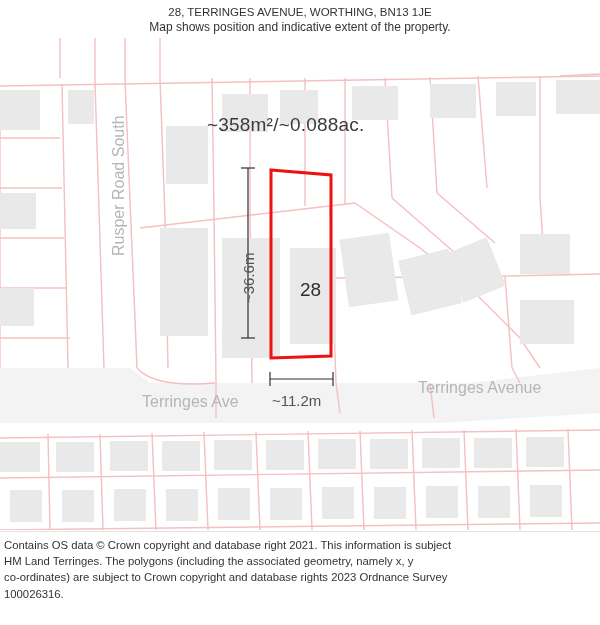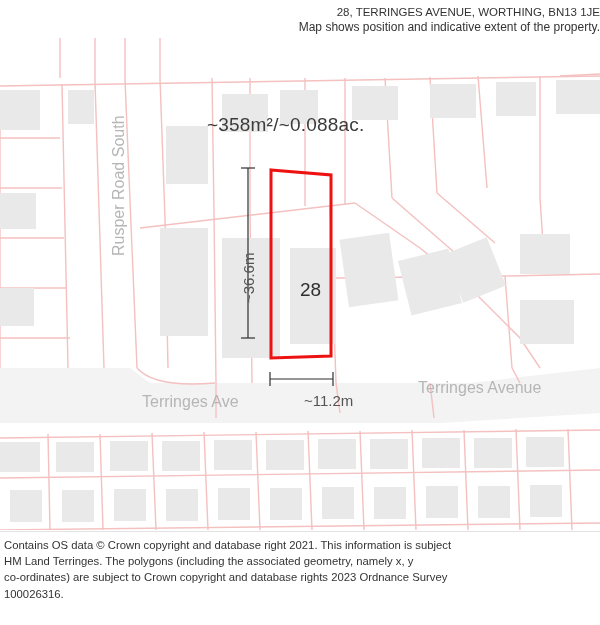--- a/index.html
+++ b/index.html
@@ -19,21 +19,21 @@
     width: 600px;
     height: 625px;
     position: relative;
   }
   
   .header {
     position: absolute;
     top: 0; left: 0;
     width: 600px;
     height: 38px;
-    text-align: right;
+    text-align: center;
     padding-top: 5px;
     box-sizing: border-box;
   }
   .header .title {
     font-size: 11.5px;
     color: #333;
     line-height: 15px;
   }
   .header .subtitle {
     font-size: 12px;
@@ -239,21 +239,21 @@
         <line x1="333" y1="334" x2="333" y2="348"></line>
       </g>
     </svg>
 
     <div class="lbl lbl-area" style="left:207px; top:76px;">~358m²/~0.088ac.</div>
 
     <div class="lbl lbl-house" style="left:300px; top:241px;">28</div>
 
     <div class="lbl lbl-rot" style="left:240px; top:265px; font-size:15px;">~36.6m</div>
 
-    <div class="lbl" style="left:272px; top:354px; font-size:15px;margin-left:32px;">~11.2m</div>
+    <div class="lbl" style="left:272px; top:354px; font-size:15px;">~11.2m</div>
 
     <div class="lbl lbl-street-grey lbl-rot" style="left:110px; top:218px;">Rusper Road South</div>
 
     <div class="lbl lbl-street-grey" style="left:142px; top:355px;">Terringes Ave</div>
 
     <div class="lbl lbl-street-grey" style="left:418px; top:341px;">Terringes Avenue</div>
   </div>
 
   <div class="footer-sep"></div>
   <div class="footer">

